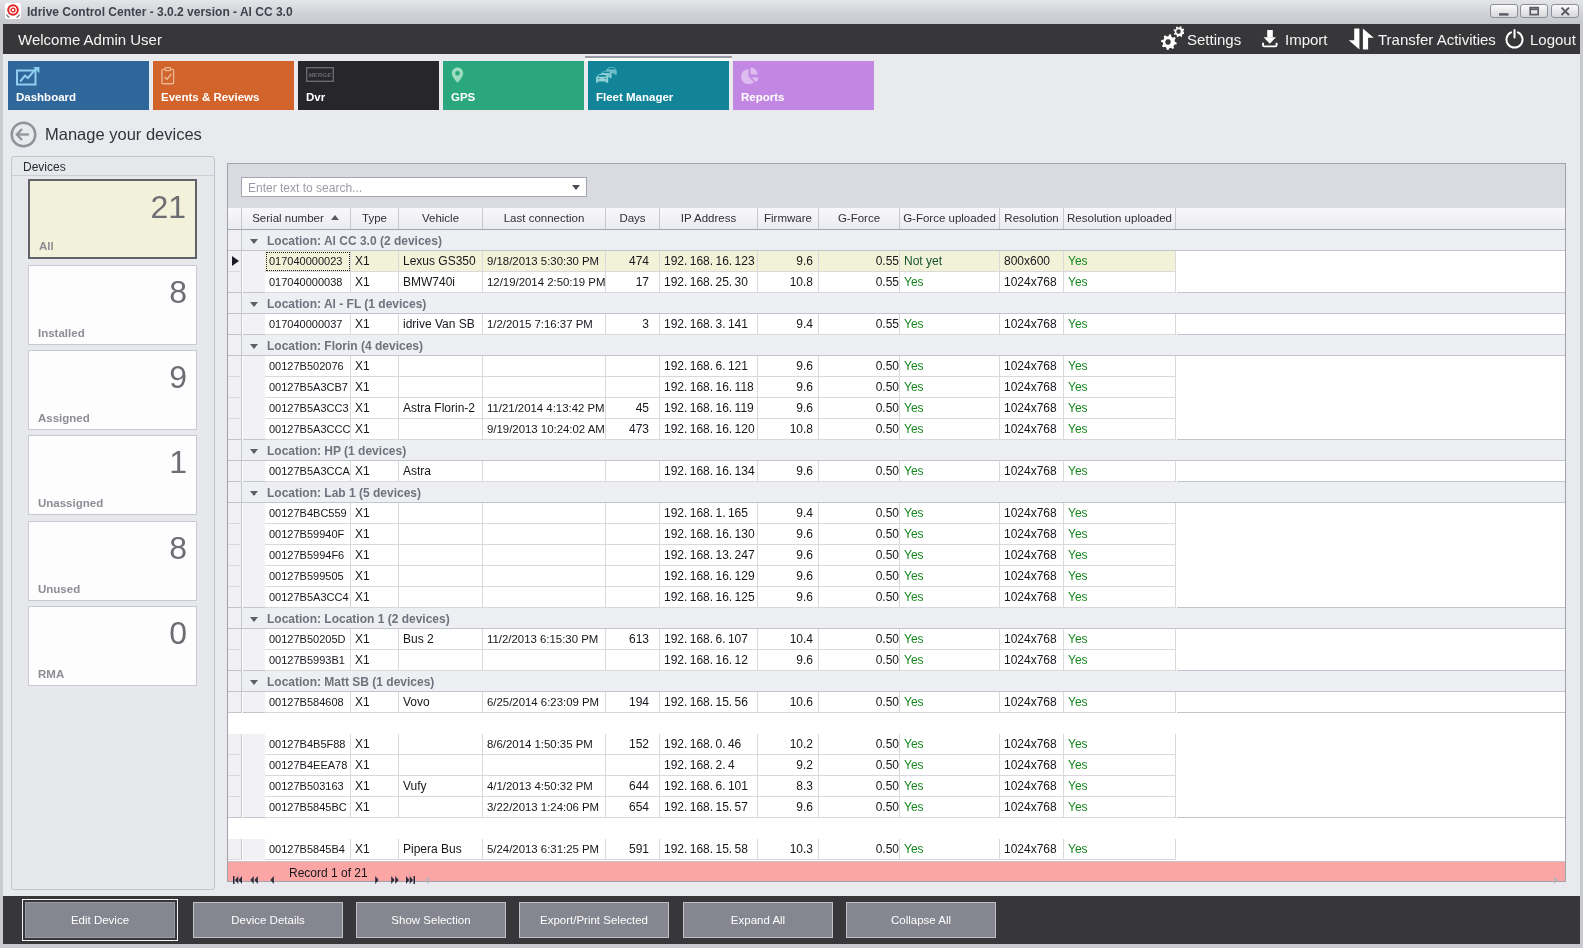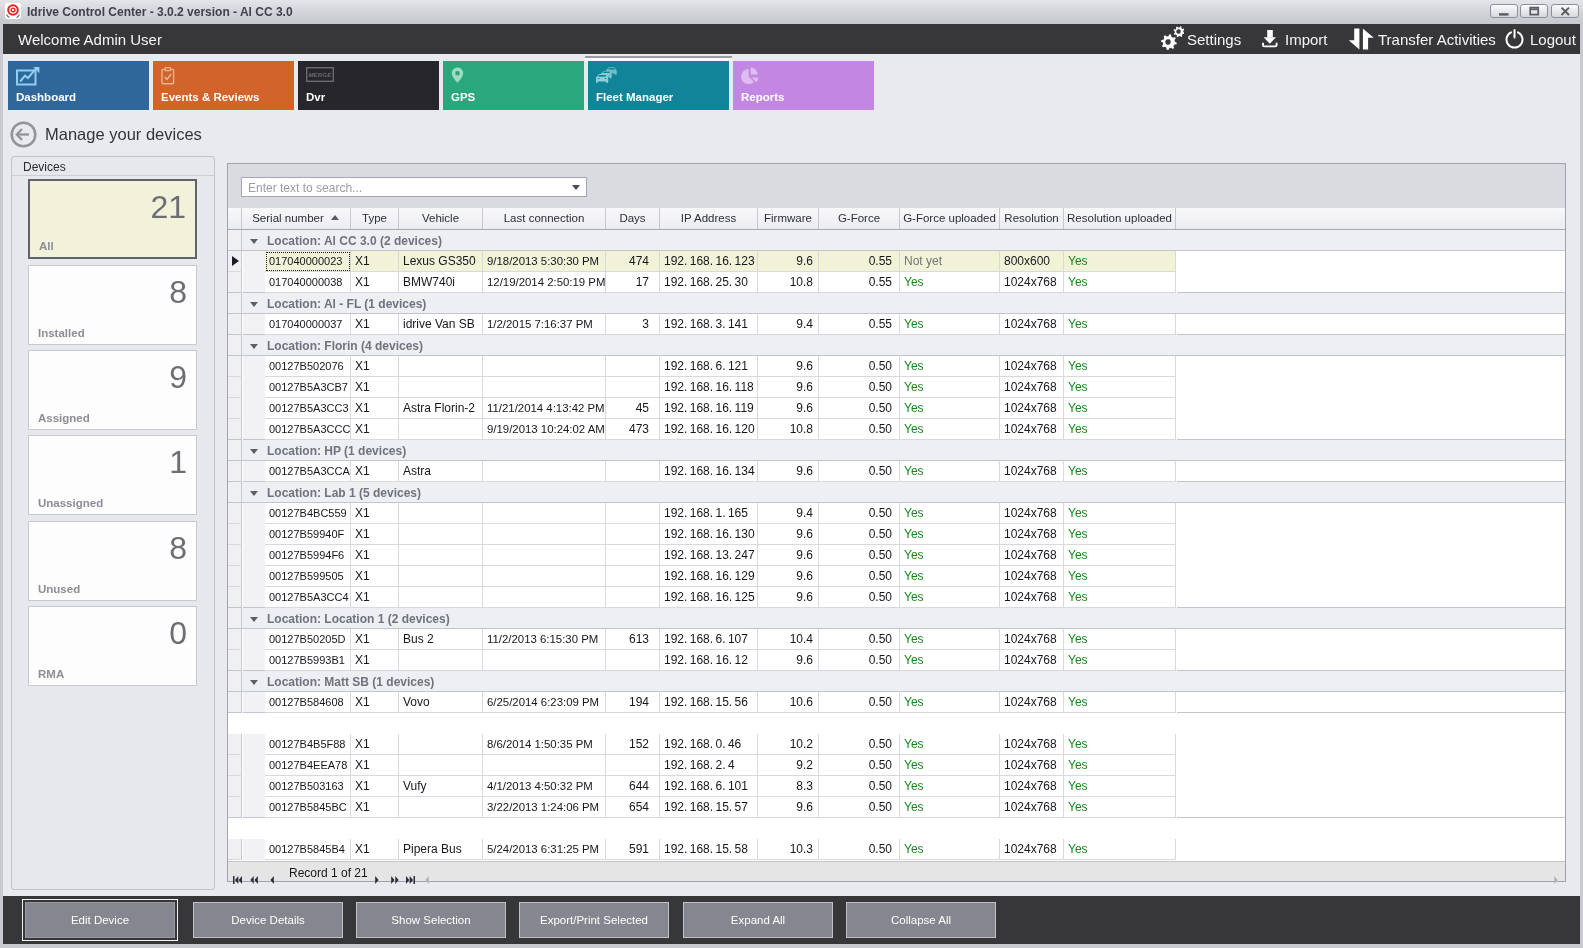--- a/index.html
+++ b/index.html
@@ -60,34 +60,34 @@
 .grow .glab { position:absolute; left:39px; top:3.5px; font-size:12px; font-weight:bold; color:#6e737e; }
 .drow { position:absolute; left:0; width:1337px; height:21px; background:#fff; }
 .drow .indc { position:absolute; left:0; top:0; width:14px; height:21px; background:#f0f0f3;
   border-right:1px solid #c8c8d0; border-bottom:1px solid #d8d8dd; }
 .drow .indent { position:absolute; left:15px; top:0; width:22px; height:21px; background:#f2f2f5; }
 .drow .dc { position:absolute; top:0; height:21px; border-right:1px solid #d8d8dd; border-bottom:1px solid #d8d8dd;
   font-size:12px; color:#16161c; line-height:20px; padding:0 2px 0 4px; white-space:nowrap; overflow:hidden; background:#fff; }
 .drow .dc.ar { text-align:right; }
 .drow .dc.pad10 { padding-right:10px; }
 .drow .dc.pad5 { padding-right:5px; }
-.drow .dc.pad3 { padding-right:7px; }
+.drow .dc.pad3 { padding-right:0; }
 .drow.sel .dc { background:#f2f2d8; }
 .drow .dfill { position:absolute; left:949px; top:0; width:388px; height:21px; background:#fff; }
 .drow.fullb .dfill { border-bottom:1px solid #c2c5ce; }
 .drow.fullb .indent, .drow.fullb .indc { border-bottom:1px solid #c2c5ce; }
 .drow .dc.sn { font-size:11px; }
 .drow .dc.lc { font-size:11.4px; }
-.drow .dc.cr { color:#737373; }
+.drow .dc.cr { color:#14532d; }
 .drow .dc.cg { color:#14871c; }
 .focuscell { outline:1px dotted #222; outline-offset:-2px; }
 .selarr { position:absolute; left:4px; top:5px; width:0; height:0;
   border-top:5.5px solid transparent; border-bottom:5.5px solid transparent; border-left:7px solid #1c1c28; }
 
-.gnav { position:absolute; left:0; top:697px; width:1337px; height:20px; background:#e5e5e5;
+.gnav { position:absolute; left:0; top:697px; width:1337px; height:20px; background:#fca5a5;
   border-top:1px solid #c3c3cb; }
 .gnav .ni { position:absolute; top:8px; }
 .navtext { position:absolute; left:61px; top:4px; font-size:12px; color:#16161c; }
 
 .botbar { position:absolute; left:3px; top:896px; width:1577px; height:48px; background:#37373a; }
 .bbtn { position:absolute; top:6px; width:150px; height:36px; background:#85868f; border:1px solid #c0c1c7;
   color:#fff; font-size:11.5px; text-align:center; line-height:34px; }
 .bbtn.bfocus { outline:1.5px solid #f2f2f2; outline-offset:2px; border-color:#9a9ba3; }
 .winborder-b { position:absolute; left:0; top:944px; width:1583px; height:4px; background:#c9cacf; }
 .winborder-l { position:absolute; left:0; top:24px; width:3px; height:920px; background:#c9cacf; }

